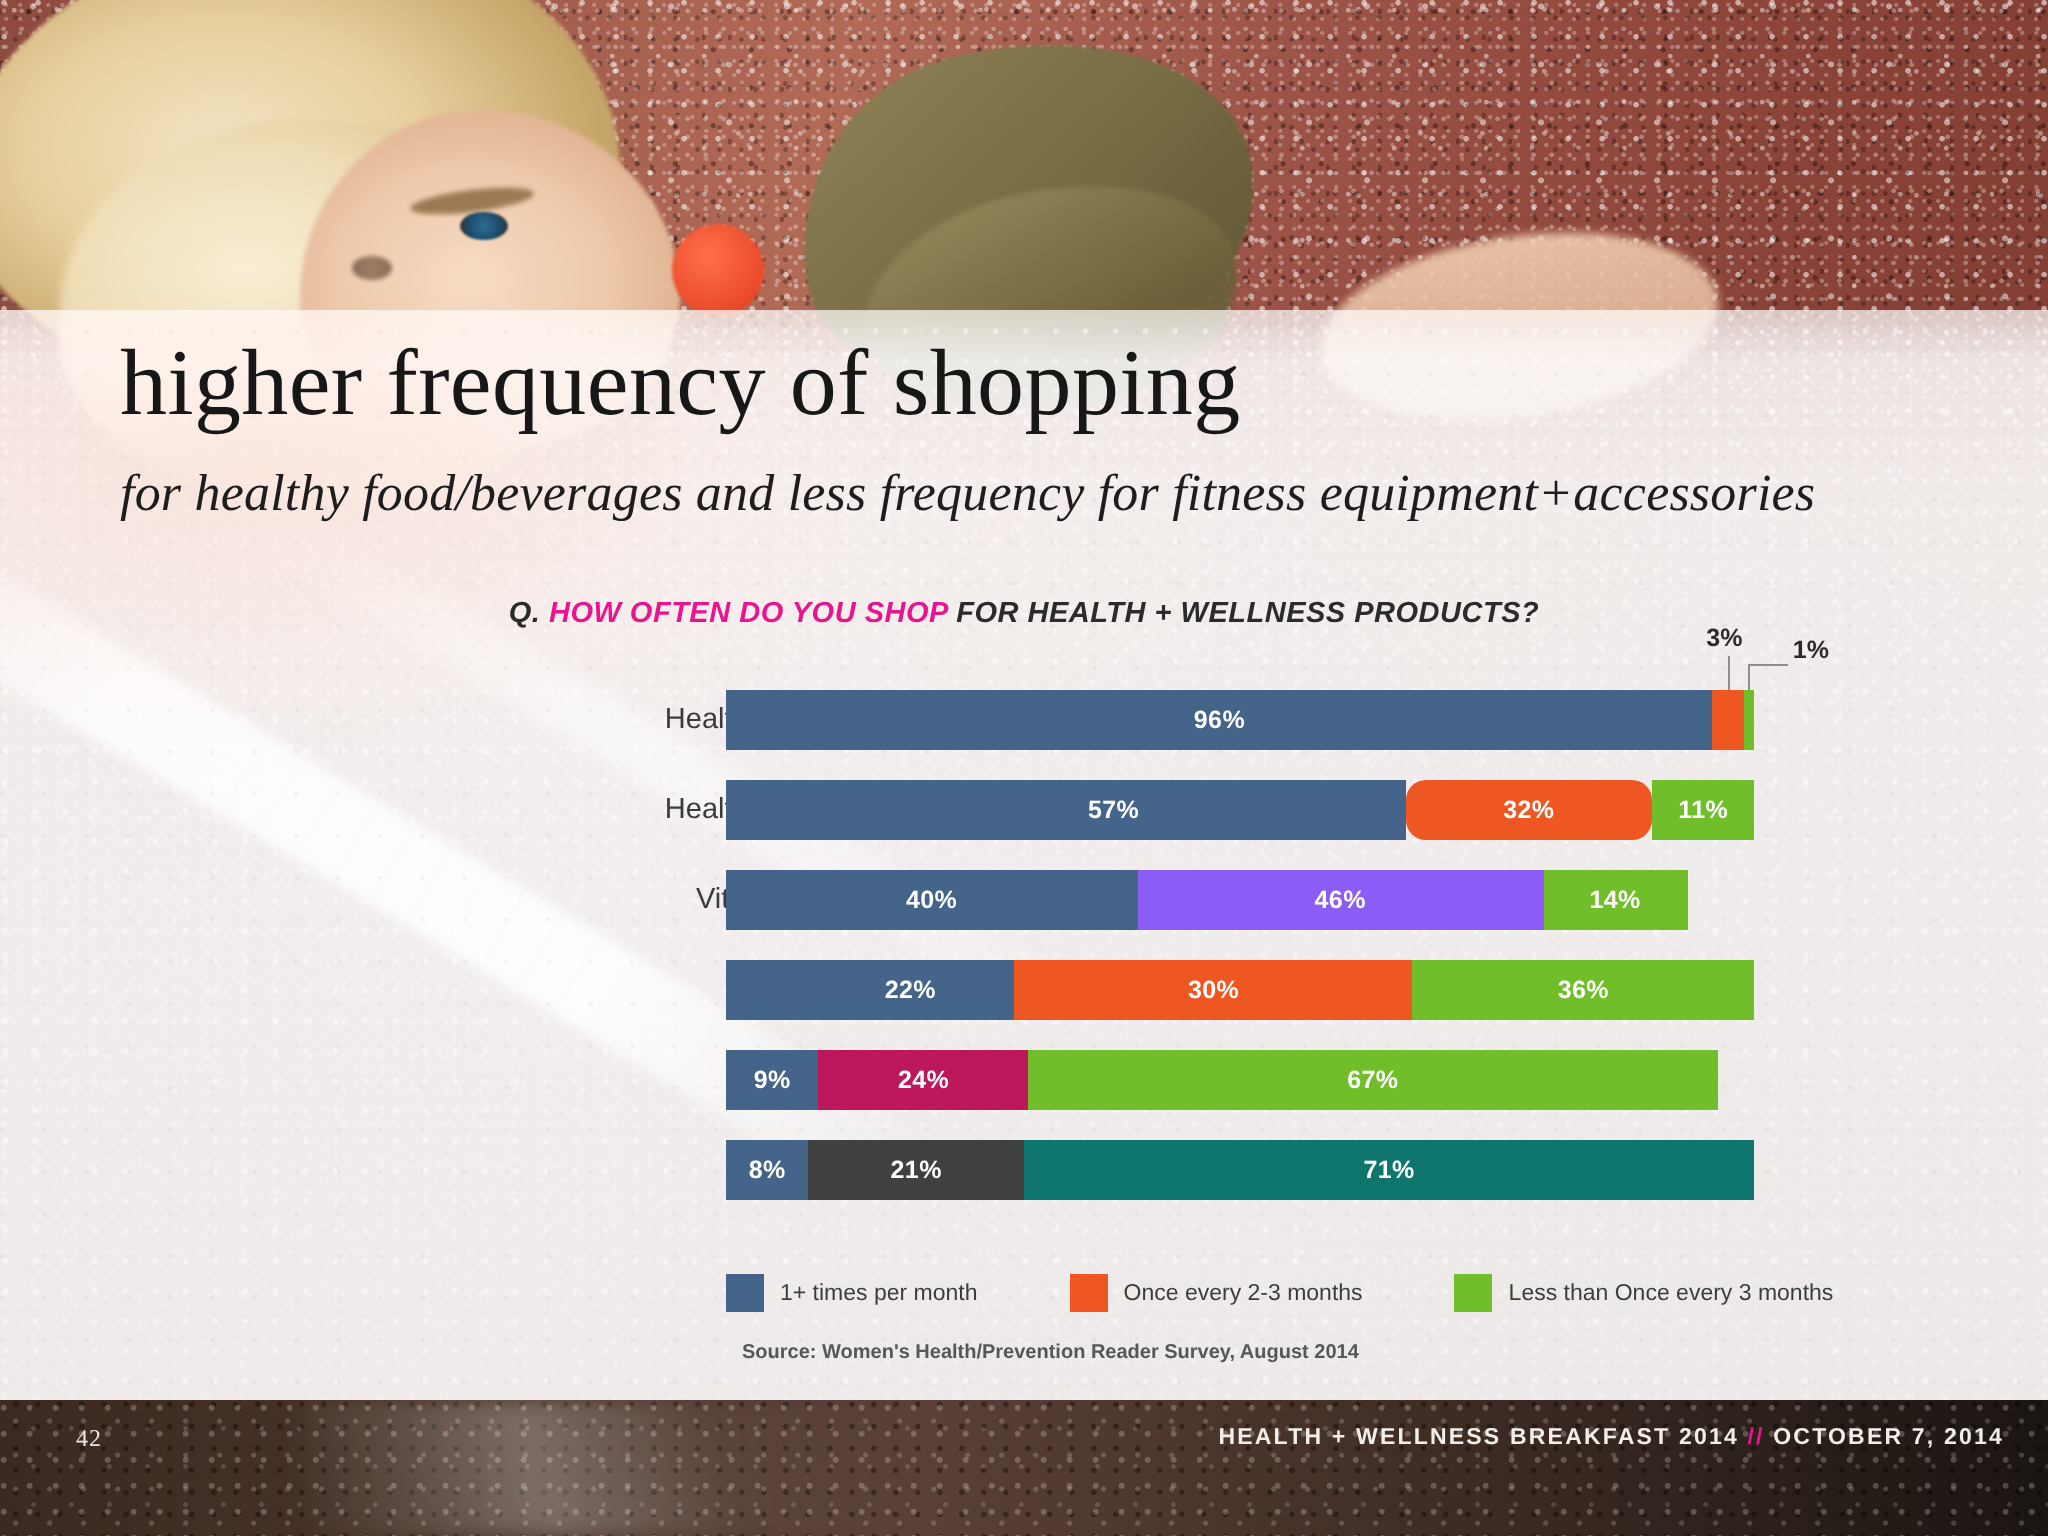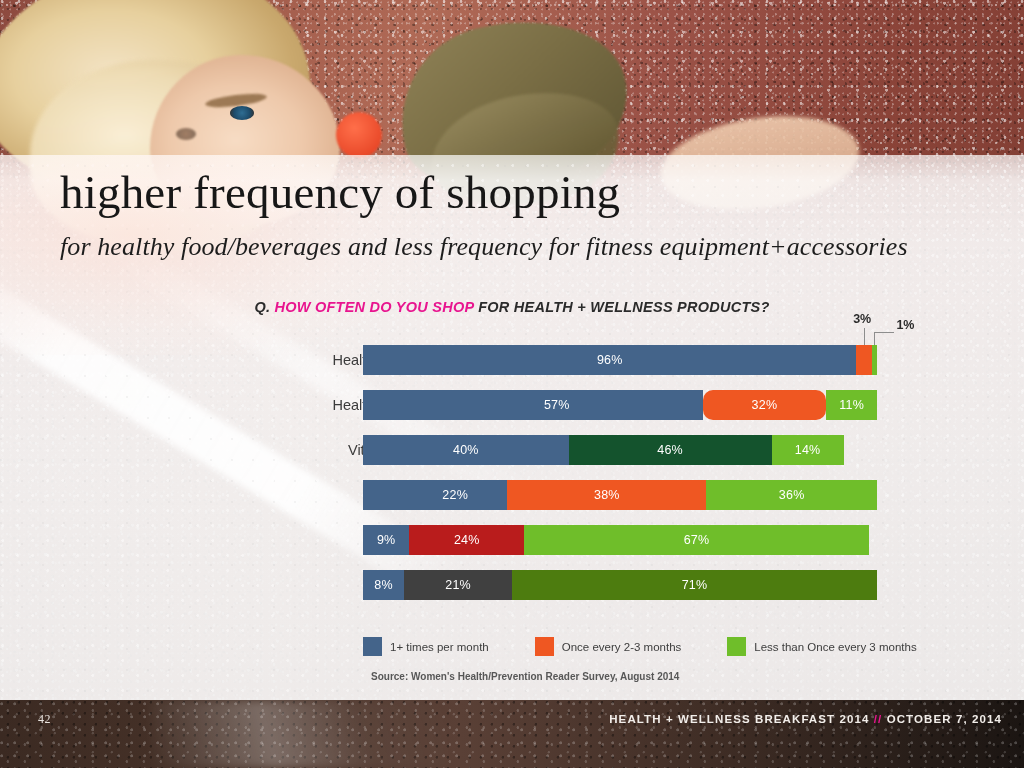--- a/index.html
+++ b/index.html
@@ -147,21 +147,21 @@
   
   .chart{position:absolute;left:0;top:0;width:1024px;height:768px;}
   .row{position:absolute;height:30px;}
   .rowlabel{
     position:absolute;right:532px;width:330px;text-align:right;
     font-size:14.5px;color:#3b3b3b;line-height:30px;white-space:nowrap;
   }
   .bar{position:absolute;left:363px;width:514px;height:30px;display:flex;}
   .seg{height:100%;position:relative;display:flex;align-items:center;justify-content:center;overflow:visible;}
   .seg span{
-    font-size:12.5px;font-weight:normal;color:#ffffff;letter-spacing:.2px;white-space:nowrap;
+    font-size:12.5px;font-weight:bold;color:#ffffff;letter-spacing:.2px;white-space:nowrap;
   }
 
   
   .callout{position:absolute;font-size:12.5px;font-weight:bold;color:#2b2b2b;}
   .leader{position:absolute;width:1px;background:#8d8d8d;}
   .leader-h{position:absolute;height:1px;background:#8d8d8d;}
 
   
   .legend{position:absolute;left:363px;top:637px;display:flex;align-items:center;}
   .legend-item{display:flex;align-items:center;margin-right:46px;}
@@ -256,66 +256,66 @@
             <span>11%</span>
           </div>
         </div>
       </div>
       <div class="row" style="top: 435px; left: 0px; width: 1024px;">
         <div class="rowlabel">Vitamins/Supplements</div>
         <div class="bar">
           <div class="seg" style="width: 205.6px; background: rgb(68, 100, 138);">
             <span>40%</span>
           </div>
-          <div class="seg" style="width: 203px; background: #14532d;">
+          <div class="seg" style="width: 203px; background: #8b5cf6;">
             <span>46%</span>
           </div>
           <div class="seg" style="width: 71.96px; background: rgb(111, 190, 42);">
             <span>14%</span>
           </div>
         </div>
       </div>
       <div class="row" style="top: 480px; left: 0px; width: 1024px;">
         <div class="rowlabel">Fitness Apparel</div>
         <div class="bar">
           <div class="seg" style="width: 113.08px; background: rgb(68, 100, 138); padding-left: 40px;">
             <span>22%</span>
           </div>
           <div class="seg" style="width: 215.88px; background: rgb(239, 87, 34);">
-            <span>38%</span>
+            <span>30%</span>
           </div>
           <div class="seg" style="width: 185.04px; background: rgb(111, 190, 42);">
             <span>36%</span>
           </div>
         </div>
       </div>
       <div class="row" style="top: 525px; left: 0px; width: 1024px;">
         <div class="rowlabel">Fitness Accessories</div>
         <div class="bar">
           <div class="seg" style="width: 46.26px; background: rgb(68, 100, 138);">
             <span>9%</span>
           </div>
-          <div class="seg" style="width: 115px; background: #b91c1c;">
+          <div class="seg" style="width: 105px; background: #be185d;">
             <span>24%</span>
           </div>
           <div class="seg" style="width: 344.38px; background: rgb(111, 190, 42);">
             <span>67%</span>
           </div>
         </div>
       </div>
       <div class="row" style="top: 570px; left: 0px; width: 1024px;">
         <div class="rowlabel">Fitness Equipment</div>
         <div class="bar">
           <div class="seg" style="width: 41.12px; background: rgb(68, 100, 138);">
             <span>8%</span>
           </div>
           <div class="seg" style="width: 107.94px; background: #404040;">
             <span>21%</span>
           </div>
-          <div class="seg" style="width: 364.94px; background: #4d7c0f;">
+          <div class="seg" style="width: 364.94px; background: #0f766e;">
             <span>71%</span>
           </div>
         </div>
       </div>
       <div class="callout" style="left: 853.15px; top: 312px;">3%</div>
       <div class="leader" style="left: 864.15px; top: 328px; height: 17px;"></div>
       <div class="callout" style="left: 896.43px; top: 318px;">1%</div>
       <div class="leader" style="left: 874.43px; top: 332px; height: 13px;"></div>
       <div class="leader-h" style="left: 874.43px; top: 332px; width: 20px;"></div>
     </div>

